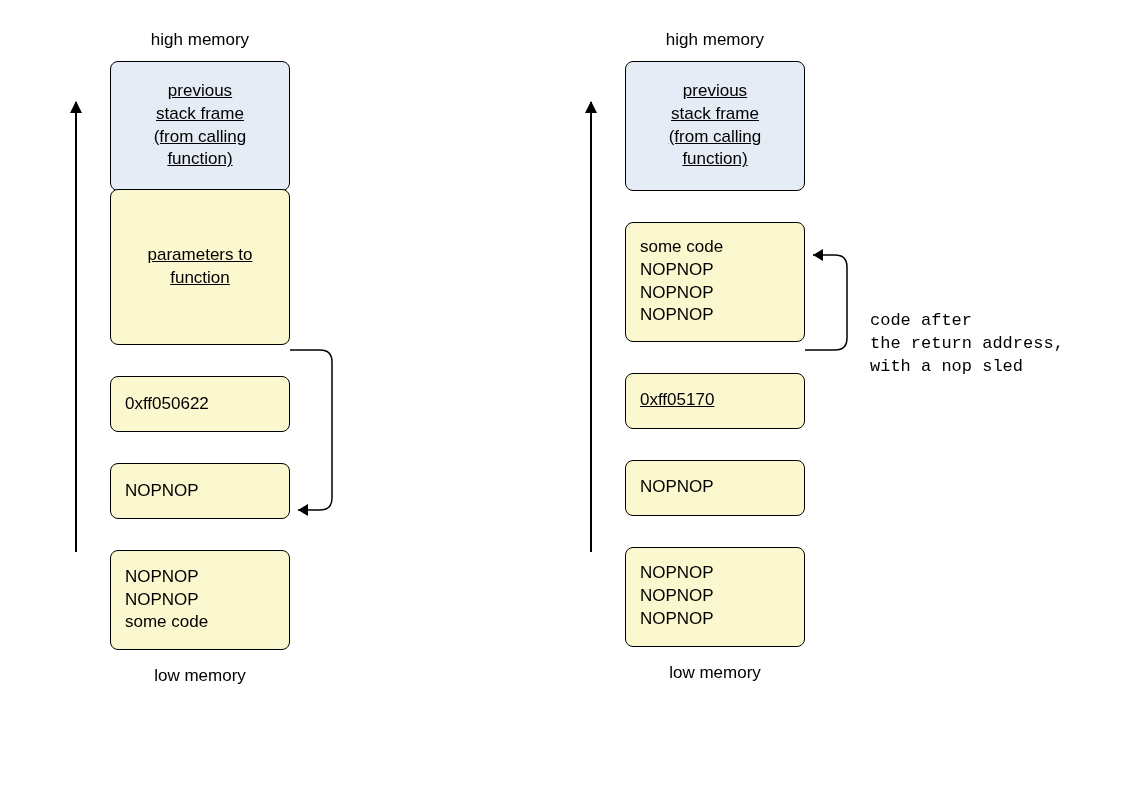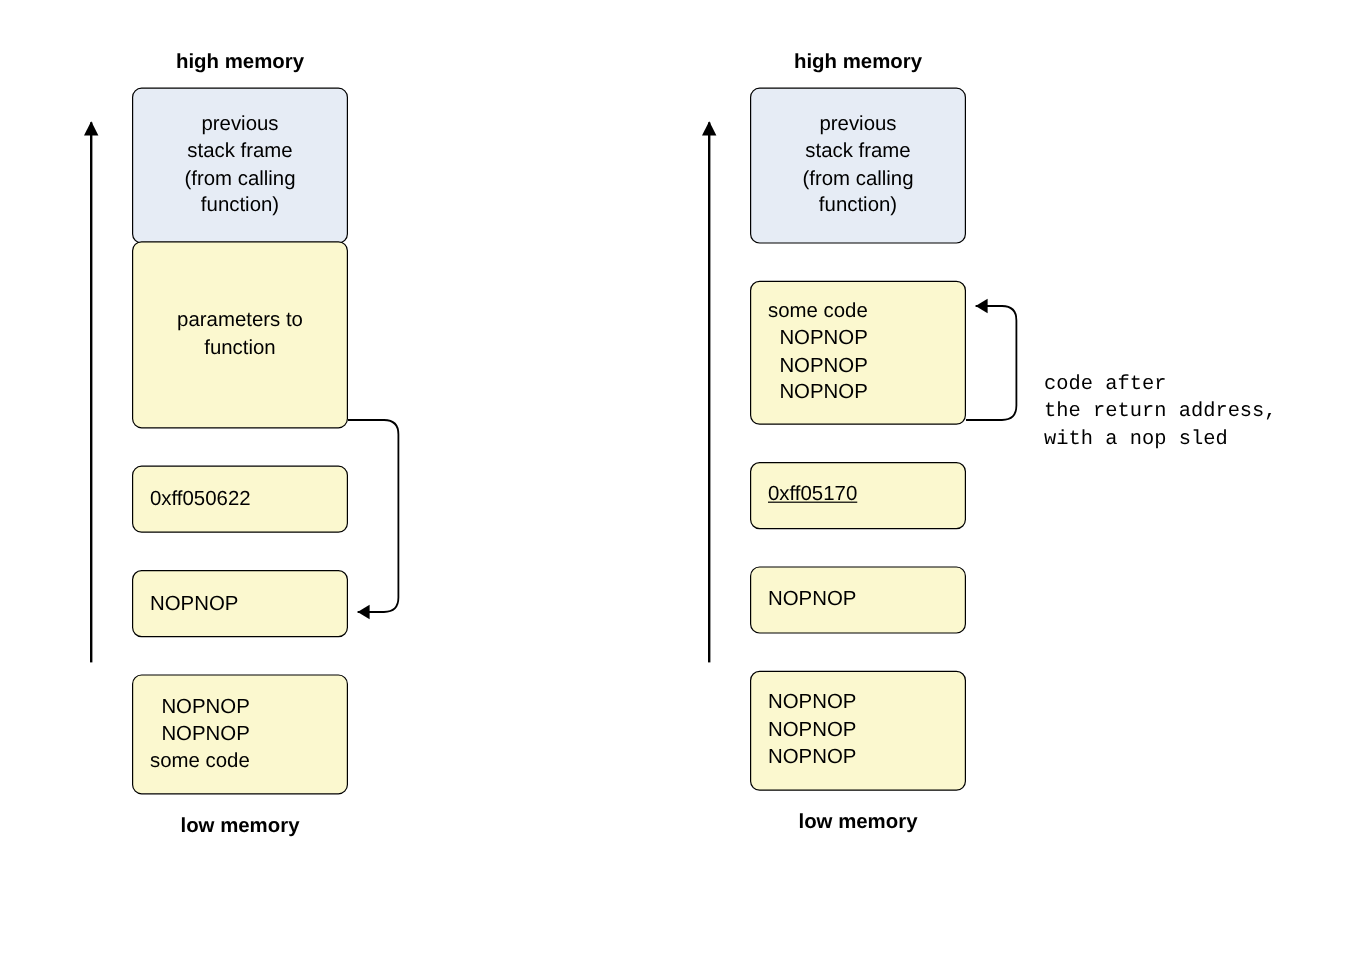--- a/index.html
+++ b/index.html
@@ -12,42 +12,41 @@
     font-family: Arial, Helvetica, sans-serif;
     font-size: 16px;
     color: #000;
     position: relative;
   }
   .diagram {
     position: absolute;
   }
   .label-top, .label-bottom {
     text-align: center;
-    margin: 12px;
+    margin: 0;
     font-size: 17px;
-    font-weight: bold;
   }
   .stack {
     display: flex;
     flex-direction: column;
   }
   .cell {
     border: 1.5px solid #000;
     border-radius: 8px;
     margin-top: -1.5px;
     display: flex;
     align-items: center;
     padding: 8px 14px;
     line-height: 1.35;
     font-size: 17px;
     white-space: pre-line;
     width: 180px;
   }
-  .cell.center { justify-content: center; text-align: center; }
-  .cell.left   { justify-content: flex-start; text-align: right; margin-top: 31px; }
+  .cell.center { justify-content: center; text-align: center; text-decoration: underline; }
+  .cell.left   { justify-content: flex-start; text-align: left; margin-top: 31px; }
   .blue   { background: #e6ecf5; }
   .yellow { background: #fbf8cf; }
   .arrow-up {
     position: absolute;
     width: 2px;
     background: #000;
   }
   .arrow-up::before {
     content: "";
     position: absolute;

